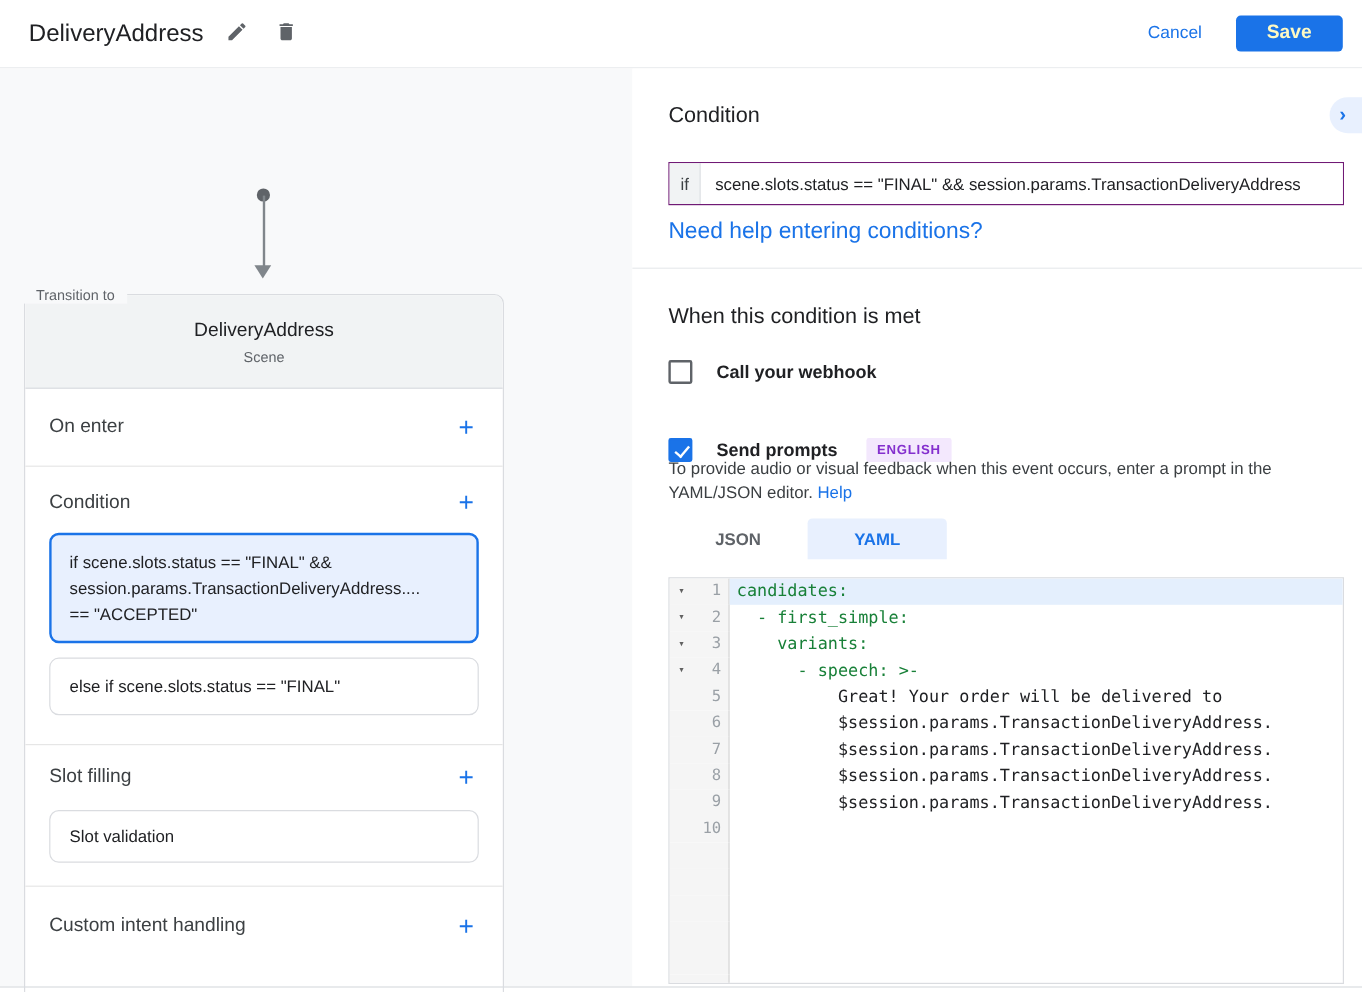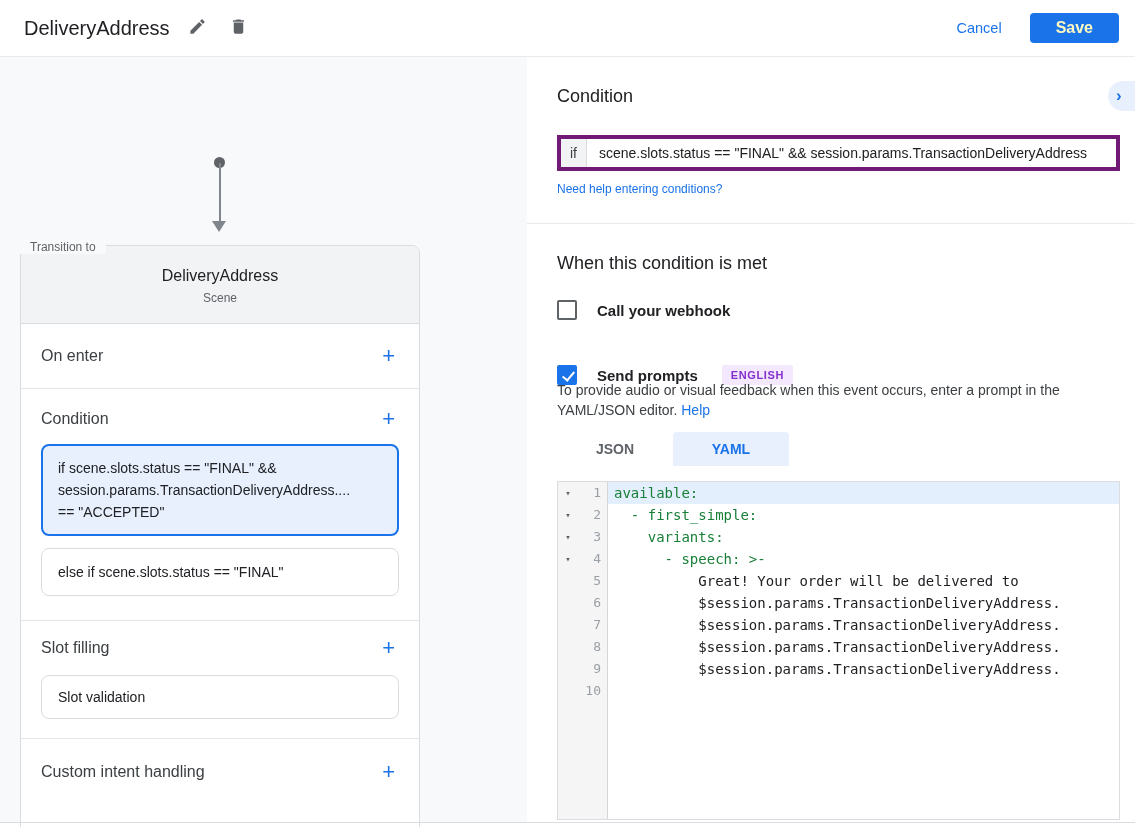--- a/index.html
+++ b/index.html
@@ -63,27 +63,27 @@
                font-size:14px; color:#202124; margin-top:14px; cursor:pointer; }
 
   
   .right-panel { position:absolute; left:527px; top:57px; width:608px; height:765px; background:#fff; }
   .rp-title { position:absolute; left:30px; top:29px; font-size:18px; color:#202124; }
   .chevron-btn { position:absolute; right:0; top:24px; width:27px; height:30px; background:#e8f0fe;
                  border:none; border-radius:16px 0 0 16px; color:#1a73e8; font-size:17px; font-weight:bold;
                  cursor:pointer; padding-left:8px; text-align:left; }
 
   .if-row { position:absolute; left:30px; top:78px; width:563px; height:36px; display:flex;
-            border:4px solid #701a75; background:#fff; }
+            border:1px solid #701a75; background:#fff; }
   .if-cell { background:#f1f3f4; border-right:1px solid #dadce0; display:flex; align-items:center;
              padding:0 9px; font-size:14px; color:#3c4043; }
   .if-input { flex:1; border:none; outline:none; font-size:14px; color:#202124; padding:0 12px;
               font-family:"Liberation Sans",sans-serif; min-width:0; }
 
-  .help-link { position:absolute; left:30px; top:125px; font-size:12px; color:#1a73e8; text-decoration:none; }
+  .help-link { position:absolute; left:30px; top:125px; font-size:19px; color:#1a73e8; text-decoration:none; }
 
   .rp-divider { position:absolute; left:0; top:166px; width:608px; height:1px; background:#e8eaed; }
 
   .when-title { position:absolute; left:30px; top:196px; font-size:18px; color:#202124; }
 
   .check-row { position:absolute; left:30px; display:flex; align-items:center; cursor:pointer; }
   .row-webhook { top:243px; }
   .row-prompts { top:308px; }
   .checkbox { width:20px; height:20px; border:2px solid #5f6368; border-radius:2px; background:#fff; }
   .checkbox.checked { background:#1a73e8; border-color:#1a73e8; position:relative; }
@@ -228,21 +228,21 @@
       <button class="tab">JSON</button>
       <button class="tab active">YAML</button>
     </div>
 
     <div class="editor">
       <div class="code-line hl">
         <div class="gutter">
             <span class="fold">▾</span>
             <span class="lnum">1</span>
           </div>
-        <div class="ltext key">available:</div>
+        <div class="ltext key">candidates:</div>
       </div>
       <div class="code-line">
         <div class="gutter">
             <span class="fold">▾</span>
             <span class="lnum">2</span>
           </div>
         <div class="ltext key">  - first_simple:</div>
       </div>
       <div class="code-line">
         <div class="gutter">

